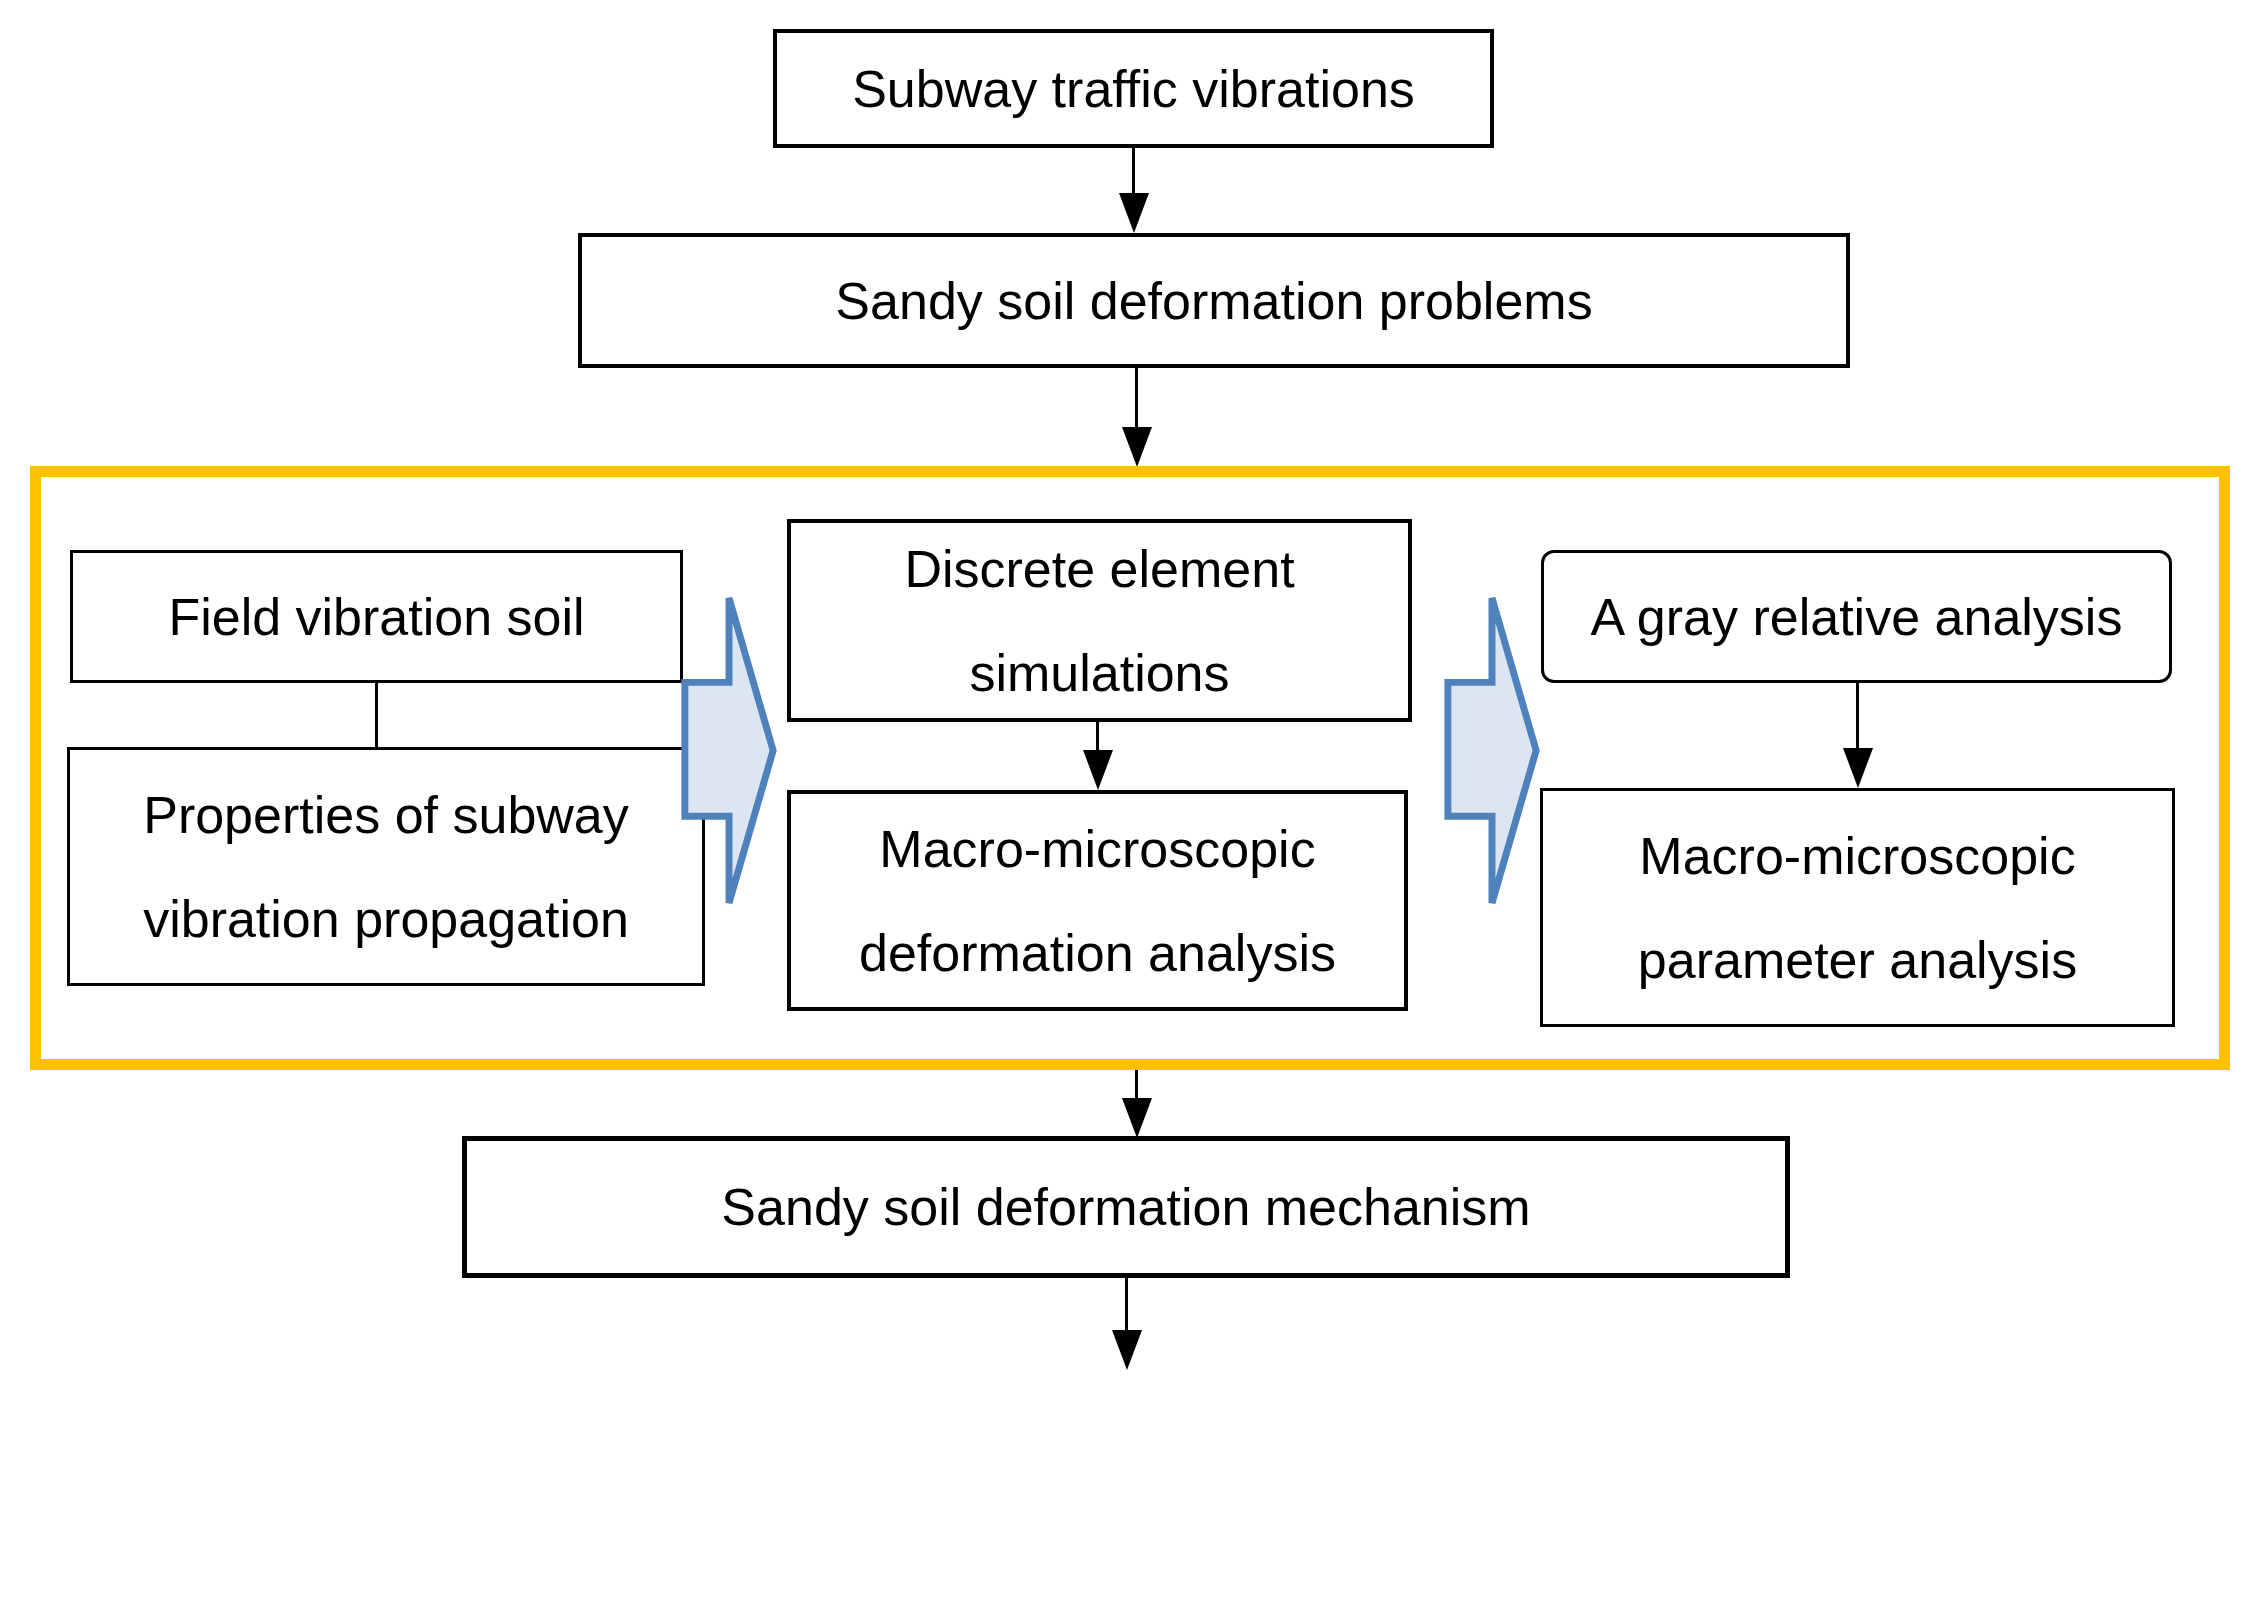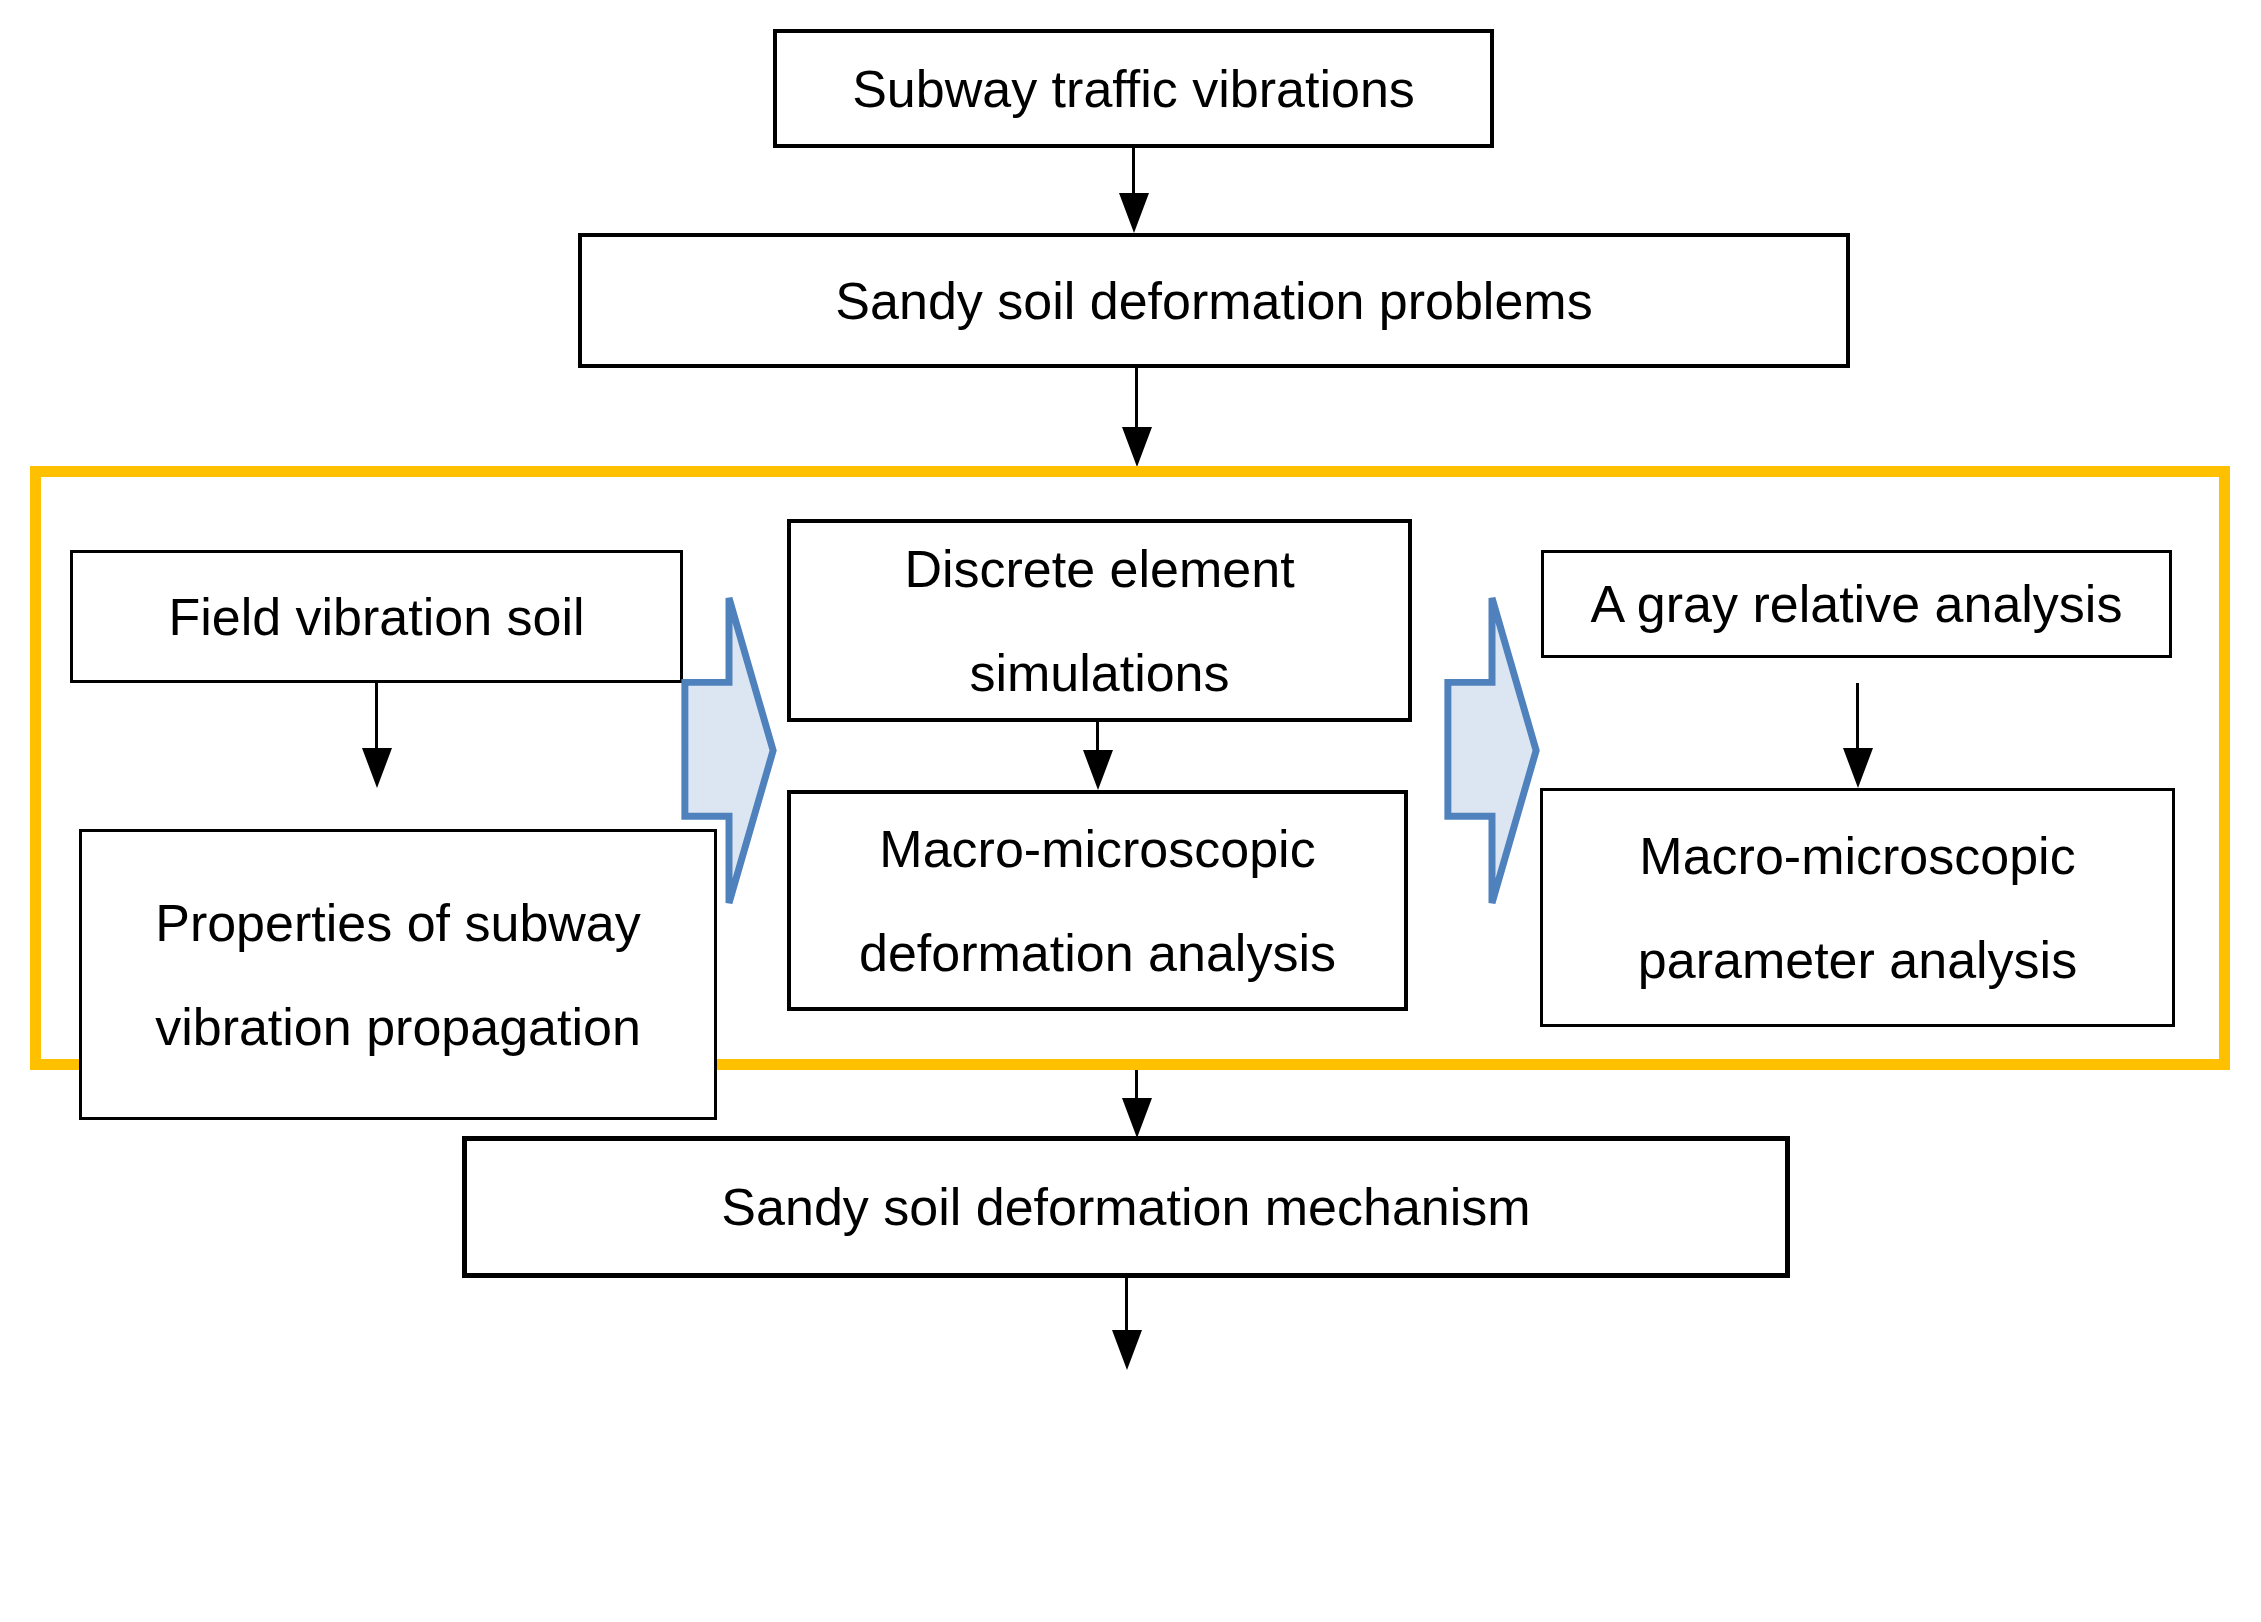--- a/index.html
+++ b/index.html
@@ -80,21 +80,21 @@
 
   <div class="frame" style="left:29.5px;top:466px;width:2200px;height:604px;"></div>
 
   <div class="box b5" style="left:70px;top:550px;width:613px;height:133px;">Field vibration soil</div>
 
   <div class="varrow" style="left:361px;top:683px;height:105px;">
     <div class="stem"></div>
     <div class="head"></div>
   </div>
 
-  <div class="box b5" style="left:67px;top:829px;width:638px;height:291px;margin-left:12px;">Properties of subway
+  <div class="box b5" style="left:67px;top:747px;width:638px;height:239px;">Properties of subway
 vibration propagation</div>
 
   <svg class="block-arrow" style="left:681px;top:594px;" width="96" height="313" viewBox="0 0 124 404">
     <path d="M5 114 H62 V5 L119 202 L62 399 V287 H5 Z"></path>
   </svg>
 
   <div class="box" style="left:787px;top:519px;width:625px;height:203px;">Discrete element
 simulations</div>
 
   <div class="varrow" style="left:1082px;top:722px;height:68px;">
@@ -102,21 +102,21 @@
     <div class="head"></div>
   </div>
 
   <div class="box" style="left:787px;top:790px;width:621px;height:221px;">Macro-microscopic
 deformation analysis</div>
 
   <svg class="block-arrow" style="left:1444px;top:594px;" width="96" height="313" viewBox="0 0 124 404">
     <path d="M5 114 H62 V5 L119 202 L62 399 V287 H5 Z"></path>
   </svg>
 
-  <div class="box b5" style="left:1541px;top:550px;width:631px;height:108px;">A gray relative analysis</div>
+  <div class="box b5" style="left:1541px;top:550px;width:631px;height:133px;border-radius:13px;">A gray relative analysis</div>
 
   <div class="varrow" style="left:1842px;top:683px;height:105px;">
     <div class="stem"></div>
     <div class="head"></div>
   </div>
 
   <div class="box b5" style="left:1540px;top:788px;width:635px;height:239px;">Macro-microscopic
 parameter analysis</div>
 
   <div class="varrow" style="left:1121px;top:1070px;height:68px;">

